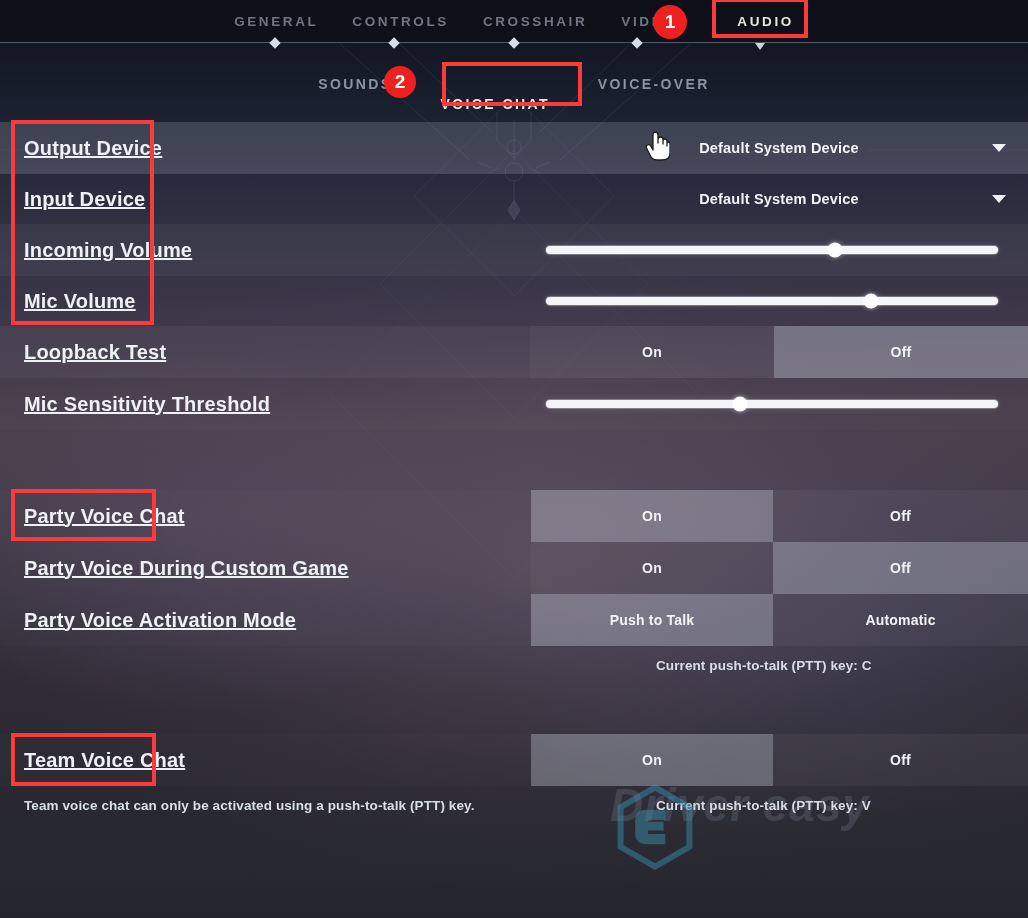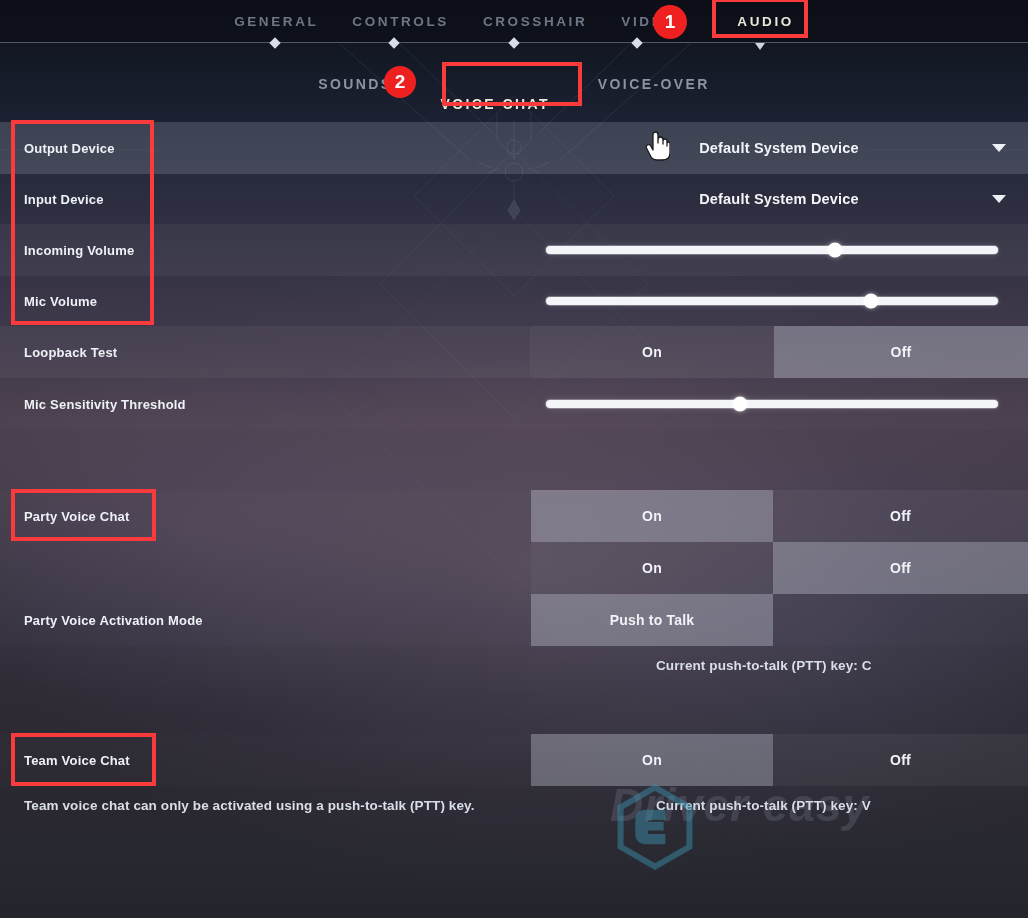--- a/index.html
+++ b/index.html
@@ -122,25 +122,26 @@
   .row {
     position: absolute;
     left: 0;
     width: 1028px;
     display: flex;
     align-items: center;
   }
   .row .label {
     position: absolute;
     left: 24px;
-    font-size: 13px;
+    font-size: 20px;
     font-weight: 600;
     color: #eef1f6;
     letter-spacing: .2px;
     white-space: nowrap;
+    text-decoration: underline;
   }
 
   .row-bg-a { background: rgba(255,255,255,0.055); }
   .row-bg-b { background: rgba(255,255,255,0.012); }
   .row-hover { background: rgba(200,210,230,0.19); }
 
   
   .dropdown {
     position: absolute;
     left: 530px;
@@ -386,30 +387,32 @@
 
     <div class="row row-bg-b" style="top:490px;height:52px">
       <div class="label">Party Voice Chat</div>
       <div class="toggle-pair" style="left:531px;width:497px">
         <div class="toggle-opt sel" style="width:242px">On</div>
         <div class="toggle-opt unsel" style="width:255px">Off</div>
       </div>
     </div>
 
     <div class="row row-bg-b" style="top:542px;height:52px">
+      <div class="label">Party Voice During Custom Game</div>
       <div class="toggle-pair" style="left:531px;width:497px">
         <div class="toggle-opt unsel" style="width:242px">On</div>
         <div class="toggle-opt sel" style="width:255px">Off</div>
       </div>
     </div>
 
     <div class="row row-bg-b" style="top:594px;height:52px">
       <div class="label">Party Voice Activation Mode</div>
       <div class="toggle-pair" style="left:531px;width:585px">
         <div class="toggle-opt sel" style="width:242px">Push to Talk</div>
+        <div class="toggle-opt unsel" style="width:255px">Automatic</div>
       </div>
     </div>
 
     <div class="hint" style="left:656px;top:658px">Current push-to-talk (PTT) key: C</div>
 
     <div class="row row-bg-b" style="top:734px;height:52px">
       <div class="label">Team Voice Chat</div>
       <div class="toggle-pair" style="left:531px;width:497px">
         <div class="toggle-opt sel" style="width:242px">On</div>
         <div class="toggle-opt unsel" style="width:255px">Off</div>

